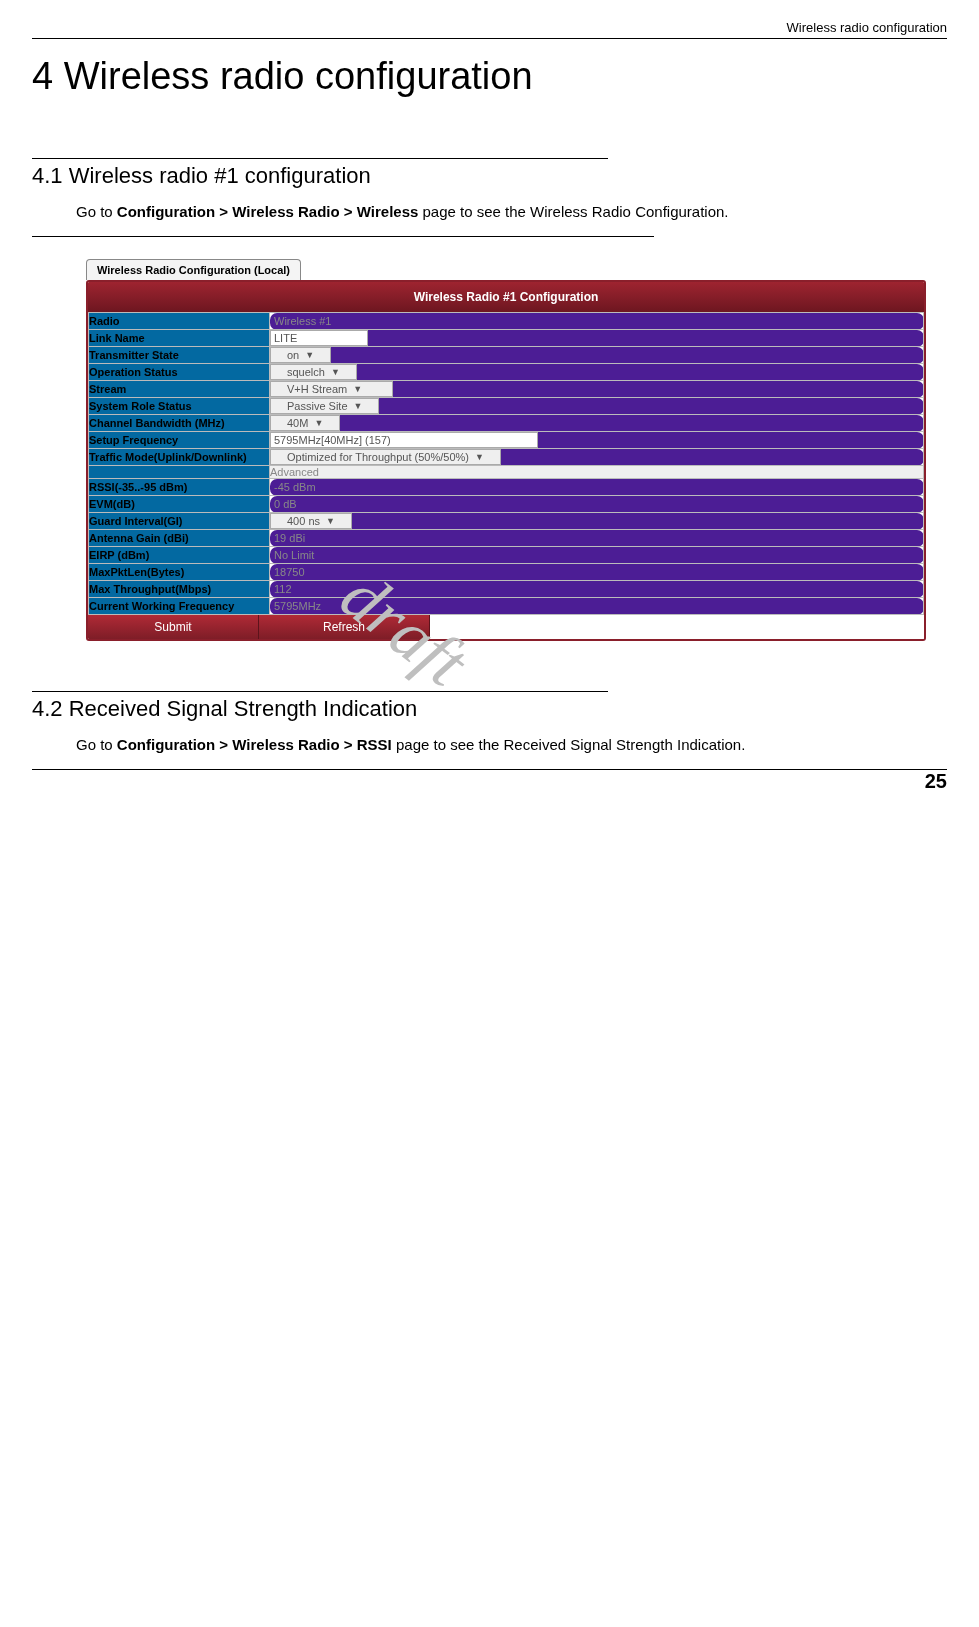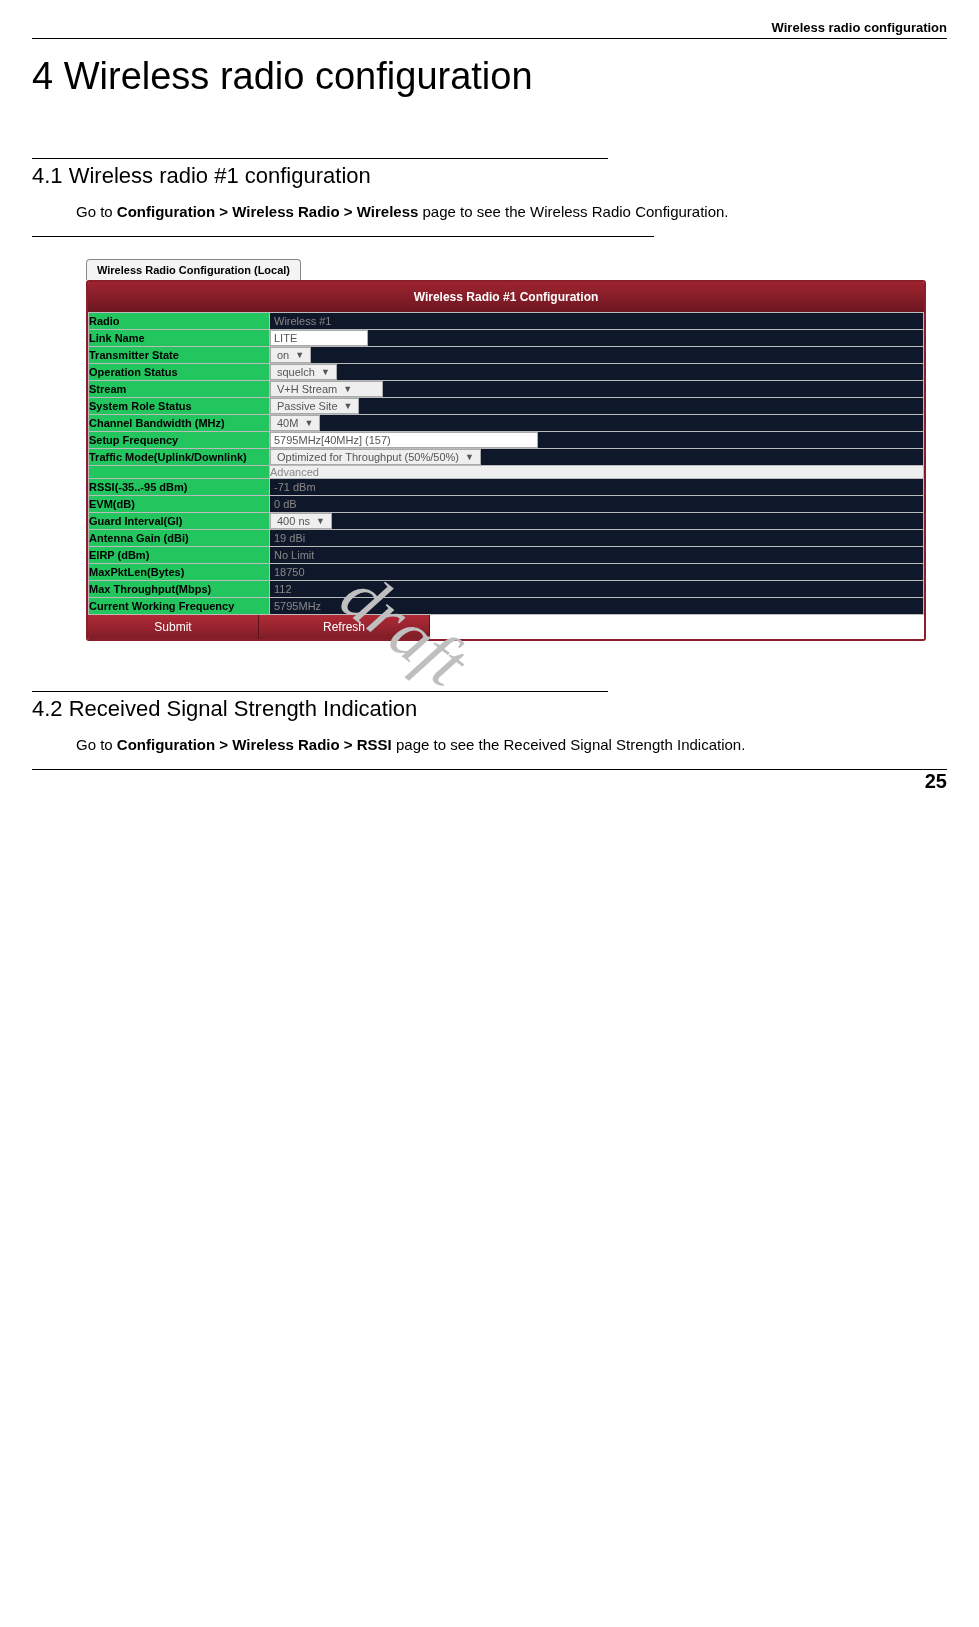--- a/index.html
+++ b/index.html
@@ -12,21 +12,21 @@
   }
   .page {
     padding: 20px 32px 30px 32px;
   }
   .header-line {
     border-top: 1.5px solid #000;
     margin-bottom: 6px;
   }
   .running-head {
     text-align: right;
-    font-weight: bold;
+    font-weight: normal;
     font-size: 13px;
     margin-bottom: 3px;
   }
   h1.chapter {
     font-size: 38px;
     font-weight: normal;
     margin: 16px 0 60px 0;
   }
   .sec-rule {
     border-top: 1px solid #000;
@@ -87,28 +87,29 @@
   table.form {
     border-collapse: collapse;
     width: 100%;
     font-size: 11px;
   }
   table.form td {
     border: 1px solid #bbb;
     padding: 0;
   }
   td.lbl {
-    background: #22c55e;
+    background: #0369a1;
     font-weight: bold;
     width: 180px;
     padding: 3px 6px;
   }
   td.val {
-    background: #0f172a;
+    background: #4c1d95;
     padding: 2px 4px;
+    border-radius: 7px;
   }
   td.val .ro {
     display: inline-block;
     color: #888;
     padding: 2px 4px;
     font-size: 11px;
   }
   td.val input.txt {
     border: 1px solid #aaa;
     font-size: 11px;
@@ -117,21 +118,21 @@
     background: #fff;
     width: 200px;
   }
   td.val .sel {
     display: inline-flex;
     align-items: center;
     border: 1px solid #aaa;
     background: #efefef;
     color: #555;
     font-size: 11px;
-    padding: 1px 6px;
+    padding: 1px 16px;
     gap: 6px;
   }
   td.val .sel .caret {
     font-size: 9px;
   }
   td.adv {
     background: #efefef;
     color: #888;
     font-size: 11px;
     padding: 2px 6px;
@@ -247,21 +248,21 @@
                   <span>Optimized for Throughput (50%/50%)</span>
                   <span class="caret">▼</span>
                 </span></td>
         </tr>
         <tr>
           <td class="lbl"></td>
           <td class="adv">Advanced</td>
         </tr>
         <tr>
           <td class="lbl">RSSI(-35..-95 dBm)</td>
-          <td class="val"><span class="ro">-71 dBm</span></td>
+          <td class="val"><span class="ro">-45 dBm</span></td>
         </tr>
         <tr>
           <td class="lbl">EVM(dB)</td>
           <td class="val"><span class="ro">0 dB</span></td>
         </tr>
         <tr>
           <td class="lbl">Guard Interval(GI)</td>
           <td class="val"><span class="sel">
                   <span>400 ns</span>
                   <span class="caret">▼</span>

